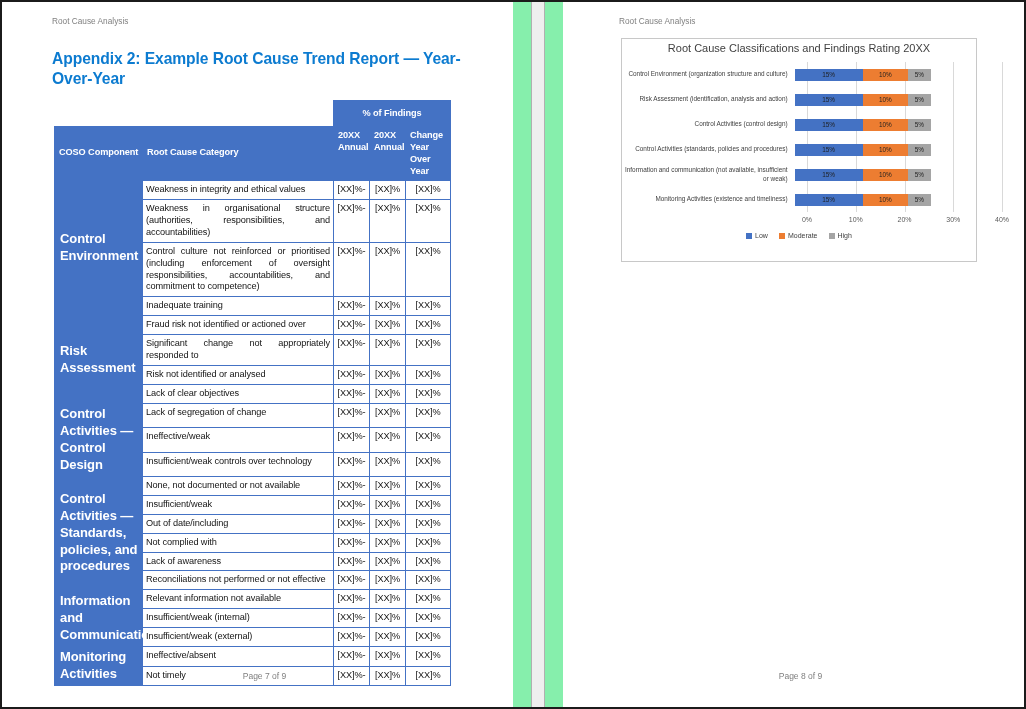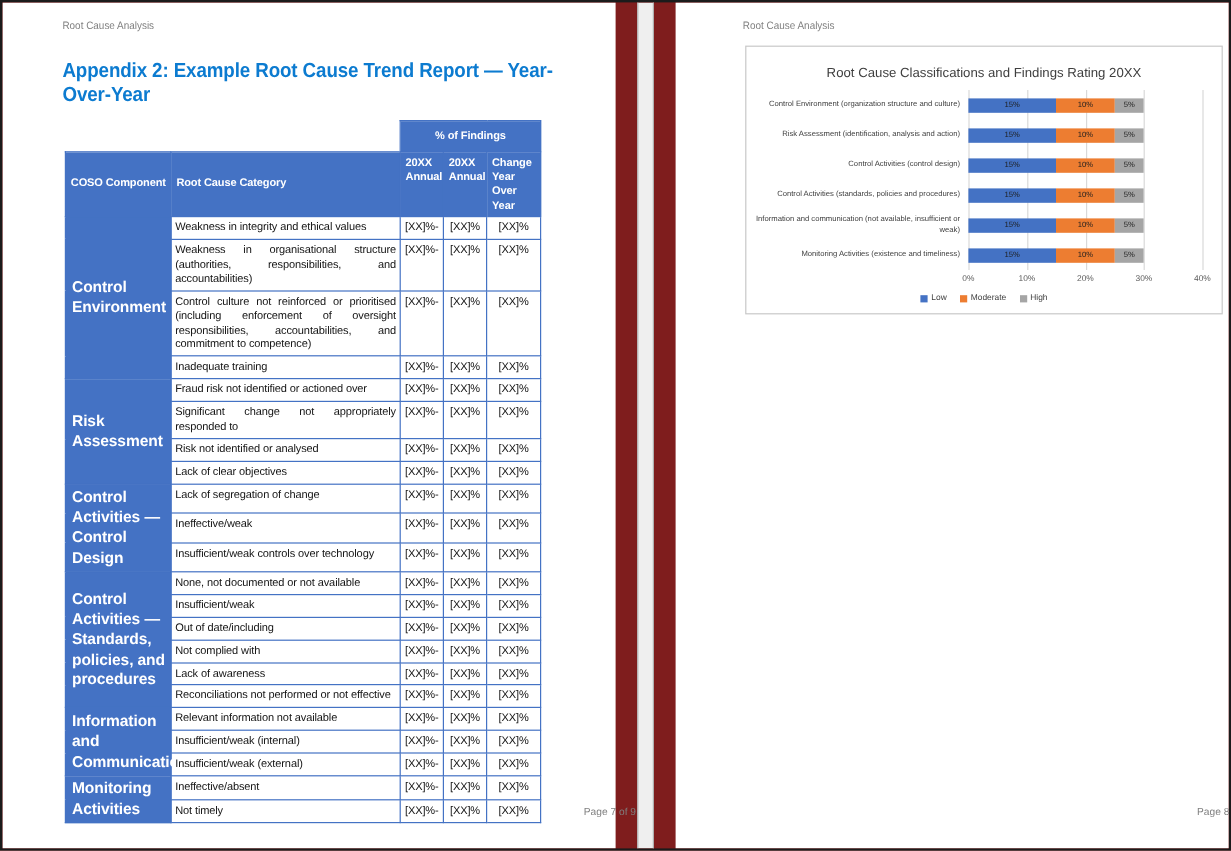--- a/index.html
+++ b/index.html
@@ -1,44 +1,44 @@
 <!DOCTYPE html>
 <html><head>
 <meta charset="utf-8">
 <style>
   html,body{margin:0;padding:0;background:#fff;}
   *{box-sizing:border-box;}
-  .canvas{width:1026px;height:709px;border:2px solid #1b1b1b;display:flex;background:#7f1d1d;
+  .canvas{width:1026px;height:709px;border:2px solid #1b1b1b;display:flex;background:#86efac;
           font-family:"Liberation Sans",sans-serif;overflow:hidden;position:relative;gap:18px;}
   .page{position:relative;background:#fff;height:100%;padding-top:14px;}
   .page-left{width:511px;}
   .divider{width:14px;height:100%;background:#efefef;border-left:1px solid #b0b0b0;border-right:1px solid #b0b0b0;}
   .page-right{flex:1;}
   .condensed{transform:scaleX(0.92);transform-origin:0 50%;display:inline-block;}
   .running-header{margin-left:50px;font-size:9px;color:#808080;}
   .page-right .running-header{margin-left:56px;}
   .appendix-title{margin:23px 0 0 50px;font-size:17px;font-weight:bold;color:#0c7bd0;letter-spacing:-0.1px;}
   .page-right .appendix-title{margin-left:56px;}
-  .page-footer{position:absolute;bottom:26px;left:17px;width:100%;text-align:right;font-size:8.5px;color:#7f7f7f;}
+  .page-footer{position:absolute;bottom:26px;left:7px;width:100%;text-align:center;font-size:8.5px;color:#7f7f7f;}
 
   
   .rca-table{margin:11px 0 0 52px;border-collapse:collapse;table-layout:fixed;width:396px;
              font-size:9.2px;line-height:1.3;letter-spacing:-0.1px;color:#141414;}
   .rca-table td,.rca-table th{border:1px solid #4472C4;}
   .spanner,.col-h,.coso-cell{background:#4472C4;color:#fff;border:1px solid #9db6e8;font-weight:bold;}
   .ghost{border:none !important;background:transparent;}
   .spanner{text-align:center;height:26px;vertical-align:middle;padding:2px;}
   .col-h{height:53px;vertical-align:middle;text-align:left;padding:2px 2px 2px 4px;}
   .col-h-2,.col-h-3,.col-h-4{vertical-align:top;padding-top:3px;}
   .coso-cell{vertical-align:middle;text-align:left;padding:2px 3px 2px 5px;font-size:13px;}
   .cat-cell{text-align:justify;vertical-align:top;padding:3px 3px;}
   .val-cell{text-align:center;vertical-align:top;padding:3px 1px;white-space:nowrap;}
 
   
-  .chart-box{margin:12px 0 0 58px;width:398px;height:224px;border:1px solid #c8c8c8;background:#fff;padding-top:16px;}
+  .chart-box{margin:12px 0 0 58px;width:356px;height:224px;border:1px solid #c8c8c8;background:#fff;padding-top:3px;}
   .chart-title{text-align:center;font-size:11px;color:#3f3f3f;margin-bottom:8px;}
   .plot{position:relative;margin-top:2px;}
   .grid{position:absolute;left:185px;top:0;width:195px;height:100%;}
   .gridline{position:absolute;top:0;bottom:0;width:1px;background:#d9d9d9;}
   .rows{position:relative;}
   .chart-row{display:flex;align-items:center;height:25px;}
   .cat-label{width:185px;padding-right:7px;text-align:right;font-size:6.4px;line-height:1.3;color:#404040;}
   .bar-track{width:195px;height:12px;display:flex;}
   .bar-seg{height:100%;display:flex;align-items:center;justify-content:center;}
   .seg-label{font-size:6.4px;color:#1f1f1f;}

